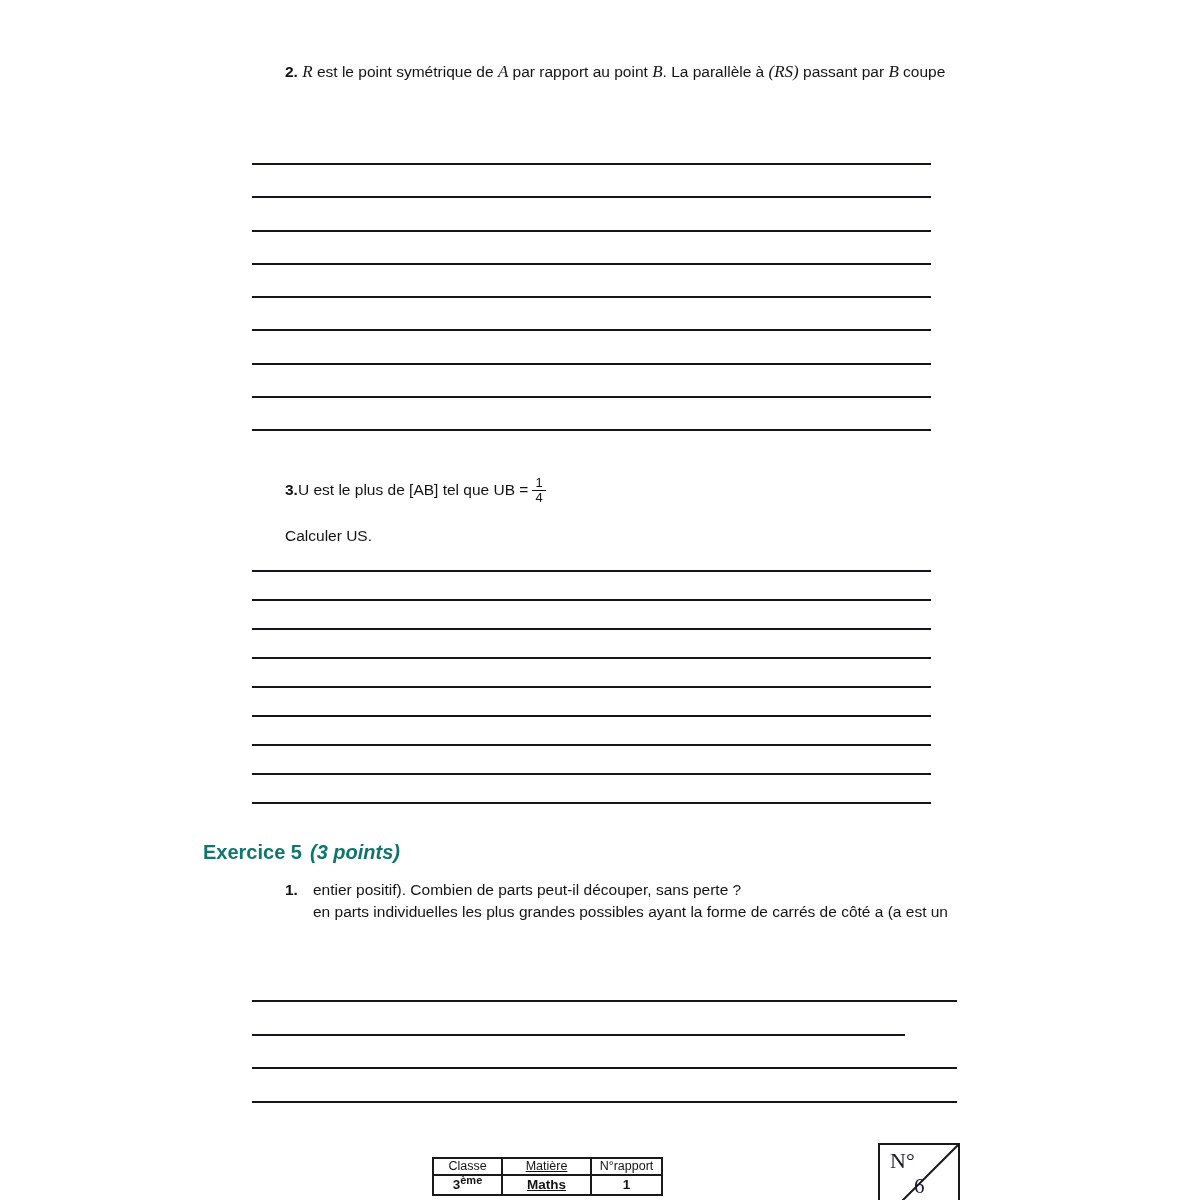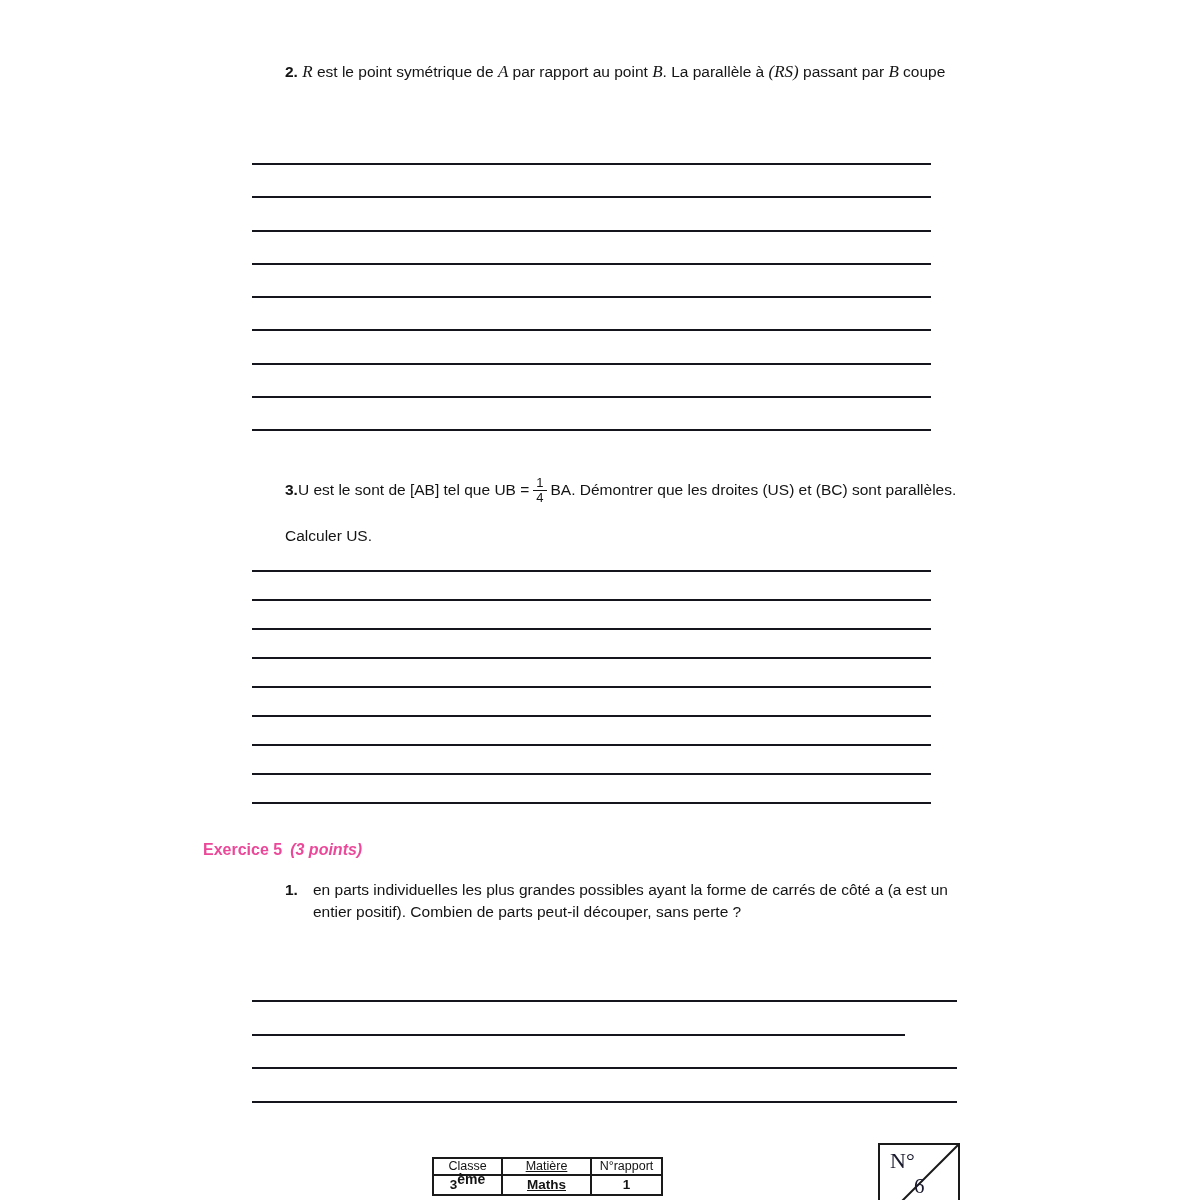--- a/index.html
+++ b/index.html
@@ -20,33 +20,33 @@
         font-size:13px;line-height:1.05;margin:0 4px;}
   .frac .den{border-top:1.5px solid #141414;padding:0 3px;}
   
   .als{position:absolute;left:252px;}
   .aline{border-bottom:2px solid #15151e;}
   #s1{top:131.75px;width:679px;} #s1 .aline{height:31.25px;}
   #s2{top:543px;width:679px;}    #s2 .aline{height:27px;}
   #s3{top:968.3px;}              #s3 .aline{height:31.7px;width:705px;}
   #s3 .aline.short{width:653px;}
   
-  #ex5-heading{position:absolute;left:203px;top:841px;font-size:16px;
-               color:#ec4899;font-weight:bold;white-space:nowrap;}
+  #ex5-heading{position:absolute;left:203px;top:841px;font-size:20px;
+               color:#0f766e;font-weight:bold;white-space:nowrap;}
   #ex5-heading .pts{font-style:italic;margin-left:8px;}
   #ex5q1{left:285px;top:879px;display:flex;}
   #ex5q1 .qnum{width:28px;font-weight:bold;line-height:22px;}
   #ex5q1 .qtext .qline{line-height:22px;}
   
   #footer-table{position:absolute;left:432px;top:1157px;border-collapse:collapse;}
   #footer-table td{border:2px solid #1a1a1a;text-align:center;padding:0 6px;
                    font-size:12.5px;line-height:15px;height:15px;margin-top:46px;}
   #footer-table tr.vals td{font-weight:bold;font-size:13.5px;line-height:18px;height:18px;}
   #footer-table .c1{width:55px;} #footer-table .c2{width:75px;text-decoration:underline;} #footer-table .c3{width:57px;}
-  sup{font-size:14px;vertical-align:super;line-height:0;}
+  sup{font-size:11px;vertical-align:super;line-height:0;}
   
   #corner-box{position:absolute;left:878px;top:1143px;width:78px;height:78px;
               border:2px solid #1a1a1a;font-family:"Liberation Serif",serif;}
   #corner-box svg{position:absolute;left:0;top:0;}
   #corner-box .nlabel{position:absolute;left:10px;top:3px;font-size:22px;color:#1a1a2e;}
   #corner-box .nvalue{position:absolute;left:34px;top:29px;font-size:21px;color:#1a1a2e;}
 </style>
 </head>
 <body>
 
@@ -66,26 +66,25 @@
     <div class="aline"></div>
     <div class="aline"></div>
     <div class="aline"></div>
     <div class="aline"></div>
     <div class="aline"></div>
   </div>
 
   <div id="q3" class="qblock">
     <div class="q3row">
       <span class="bold">3.</span>
-      <span> U est le sont de [AB] tel que UB =</span>
+      <span> U est le plus de [AB] tel que UB =</span>
       <span class="frac">
         <span class="num">1</span>
         <span class="den" style="display:block">4</span>
       </span>
-      <span>BA. Démontrer que les droites (US) et (BC) sont parallèles.</span>
     </div>
     <div class="q3line2">Calculer US.</div>
   </div>
 
   <div id="s2" class="als">
     <div class="aline"></div>
     <div class="aline"></div>
     <div class="aline"></div>
     <div class="aline"></div>
     <div class="aline"></div>
@@ -95,22 +94,22 @@
     <div class="aline"></div>
   </div>
 
   <div id="ex5-heading">
     <span>Exercice 5</span><span class="pts">(3 points)</span>
   </div>
 
   <div id="ex5q1" class="qblock">
     <div class="qnum">1.</div>
     <div class="qtext">
+      <div class="qline">entier positif). Combien de parts peut-il découper, sans perte ?</div>
       <div class="qline">en parts individuelles les plus grandes possibles ayant la forme de carrés de côté a (a est un</div>
-      <div class="qline">entier positif). Combien de parts peut-il découper, sans perte ?</div>
     </div>
   </div>
 
   <div id="s3" class="als">
     <div class="aline"></div>
     <div class="aline short"></div>
     <div class="aline"></div>
     <div class="aline"></div>
   </div>
 

